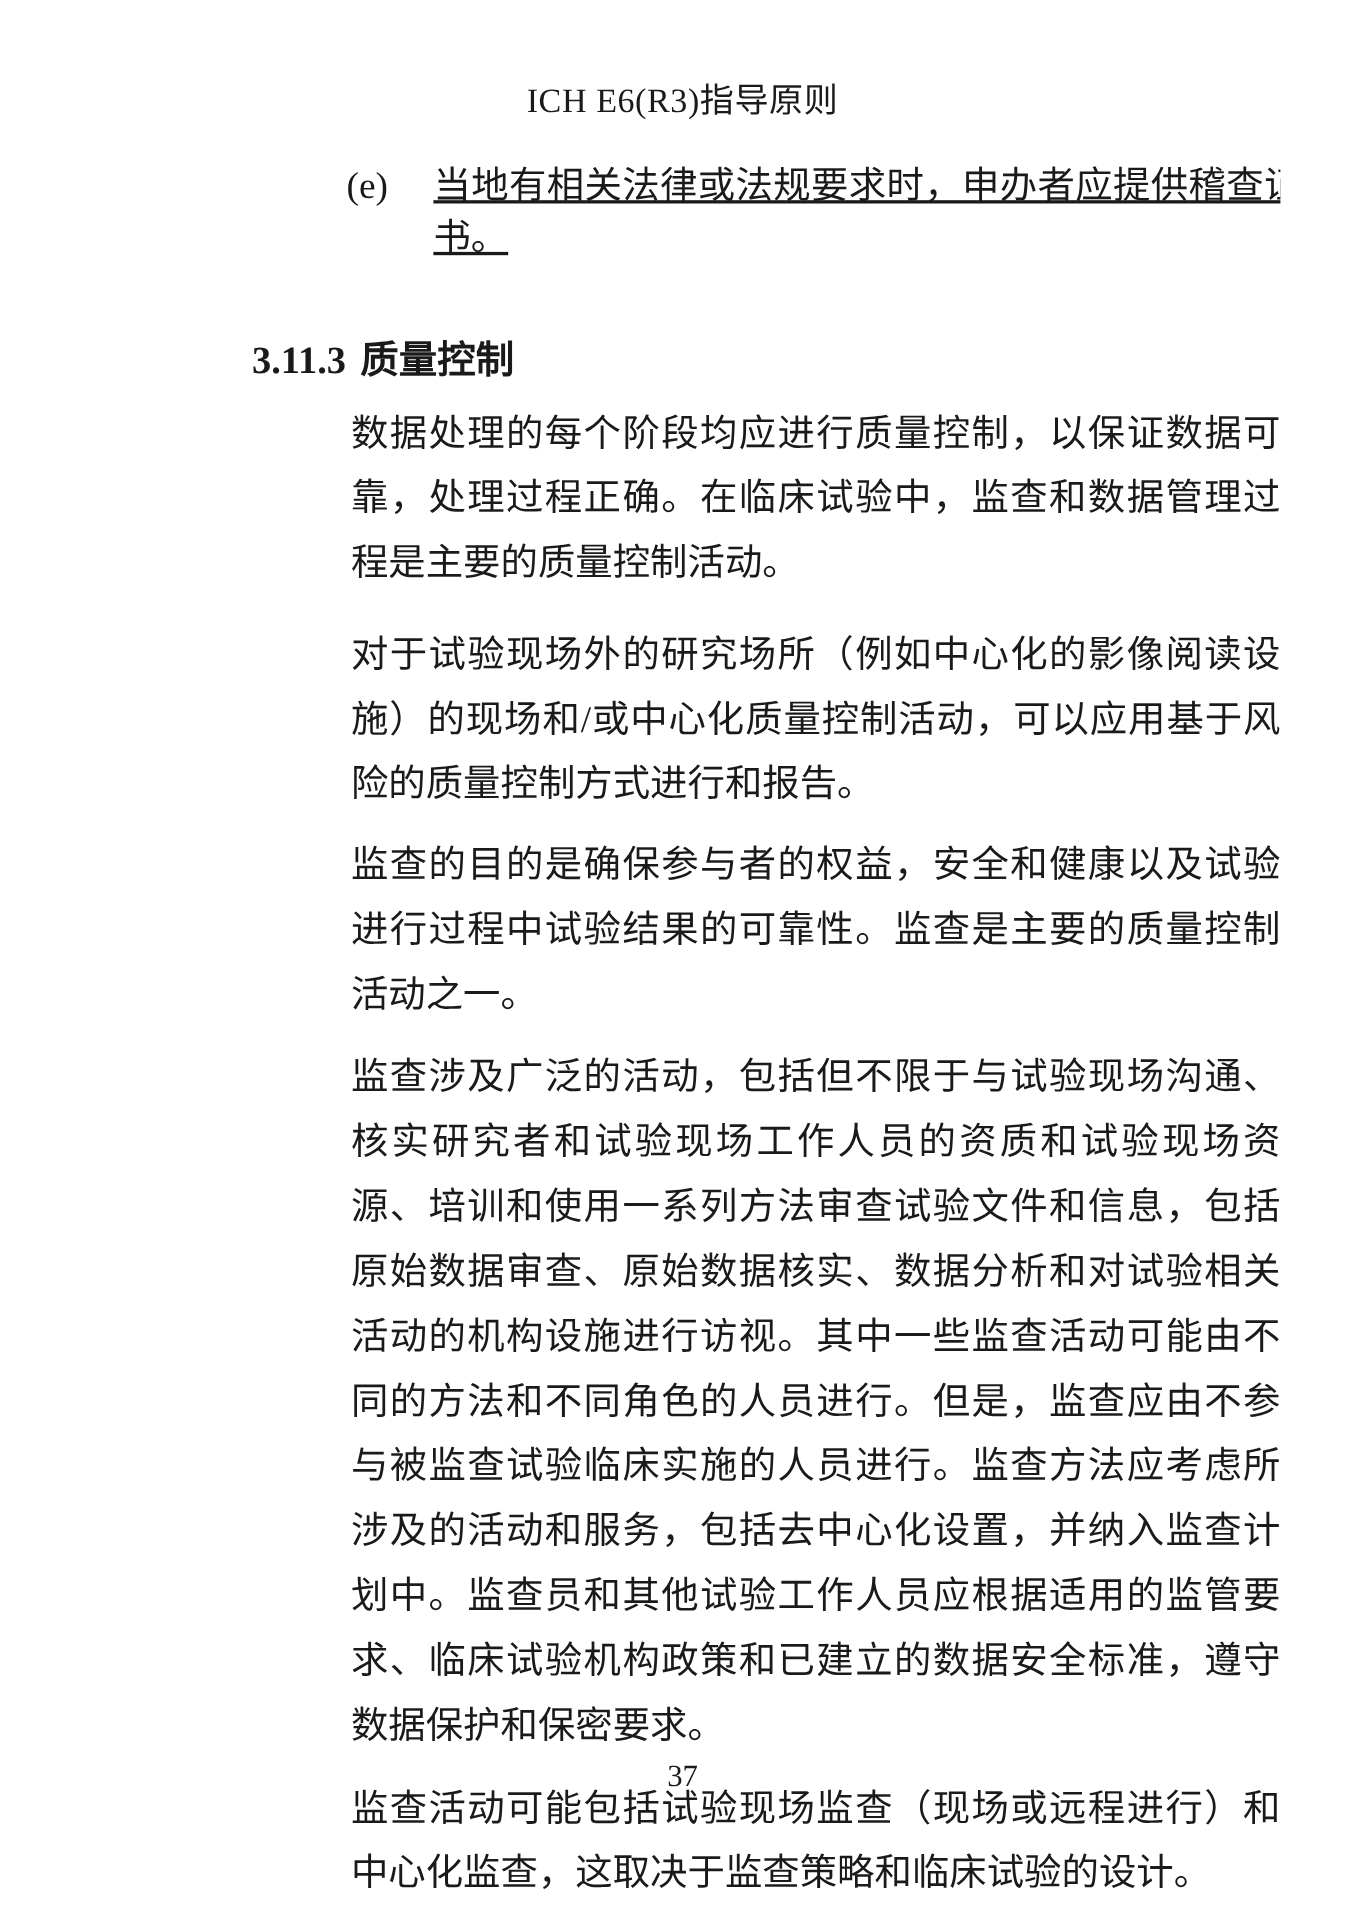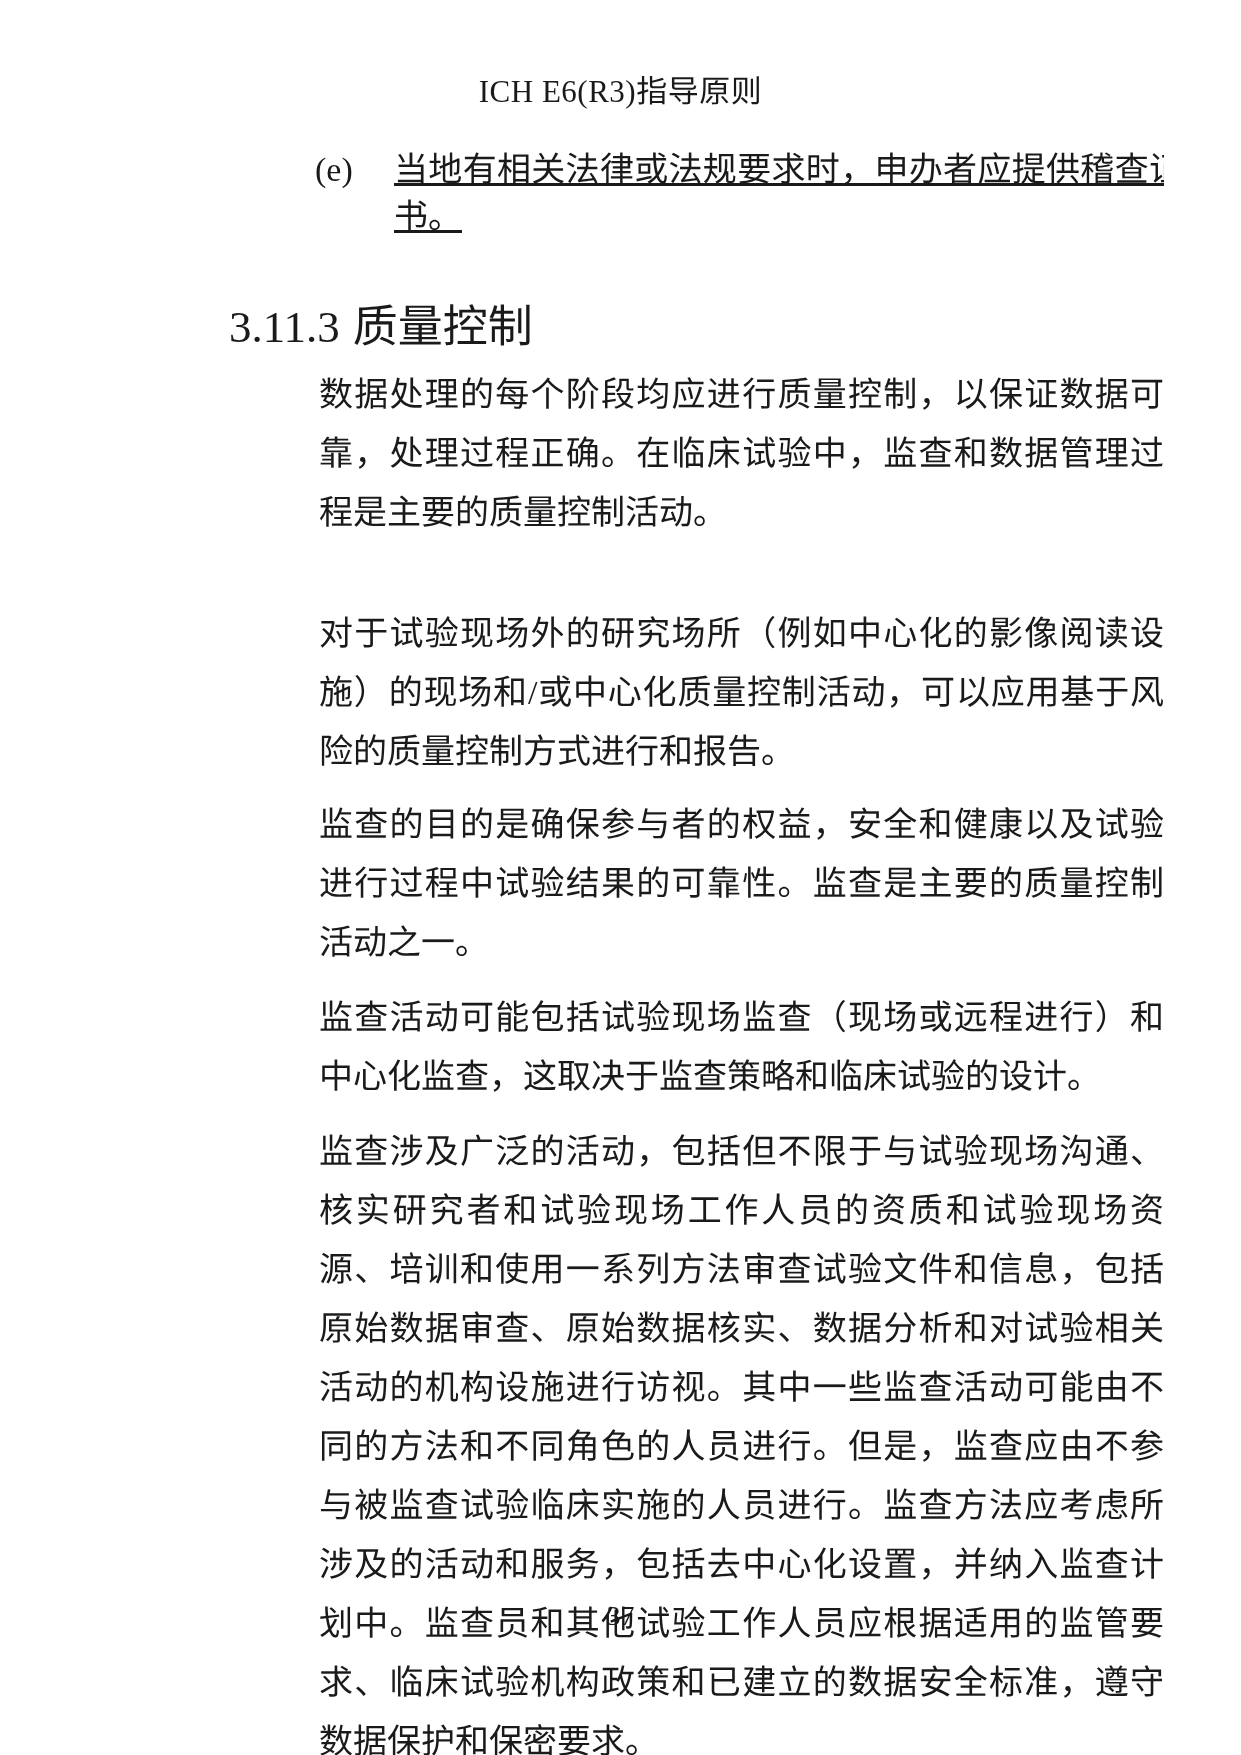--- a/index.html
+++ b/index.html
@@ -34,33 +34,33 @@
     flex-shrink: 0;
   }
   .list-text {
     flex: 1;
     text-align: justify;
     text-justify: inter-ideograph;
     text-decoration: underline;
   }
   .section-heading {
     margin: 64px 0 0 152px;
-    font-size: 45px;
-    font-weight: normal;
+    font-size: 35px;
+    font-weight: bold;
     line-height: 47px;
   }
   .section-number { margin-right: 13px; }
   .body-para {
     margin: 14px 0 0 242px;
     width: 845px;
     line-height: 59px;
     text-align: justify;
     text-justify: inter-ideograph;
   }
-  .para-gap-large { margin-top: 62px; }
+  .para-gap-large { margin-top: 24px; }
   .para-gap-med { margin-top: 16px; }
   .heading-2 { margin-top: 46px; }
   .page-footer {
     position: absolute;
     top: 1596px;
     left: 0;
     width: 100%;
     text-align: center;
     font-size: 28px;
     line-height: 40px;
@@ -82,19 +82,19 @@
     <span class="section-number">3.11.3</span><span>质量控制</span>
   </h2>
 
   <p class="body-para">数据处理的每个阶段均应进行质量控制，以保证数据可靠，处理过程正确。在临床试验中，监查和数据管理过程是主要的质量控制活动。</p>
 
   <p class="body-para para-gap-large">对于试验现场外的研究场所（例如中心化的影像阅读设施）的现场和/或中心化质量控制活动，可以应用基于风险的质量控制方式进行和报告。</p>
 
 
   <p class="body-para">监查的目的是确保参与者的权益，安全和健康以及试验进行过程中试验结果的可靠性。监查是主要的质量控制活动之一。</p>
 
+  <p class="body-para para-gap-med">监查涉及广泛的活动，包括但不限于与试验现场沟通、核实研究者和试验现场工作人员的资质和试验现场资源、培训和使用一系列方法审查试验文件和信息，包括原始数据审查、原始数据核实、数据分析和对试验相关活动的机构设施进行访视。其中一些监查活动可能由不同的方法和不同角色的人员进行。但是，监查应由不参与被监查试验临床实施的人员进行。监查方法应考虑所涉及的活动和服务，包括去中心化设置，并纳入监查计划中。监查员和其他试验工作人员应根据适用的监管要求、临床试验机构政策和已建立的数据安全标准，遵守数据保护和保密要求。</p>
+
   <p class="body-para para-gap-med">监查活动可能包括试验现场监查（现场或远程进行）和中心化监查，这取决于监查策略和临床试验的设计。</p>
-
-  <p class="body-para para-gap-med">监查涉及广泛的活动，包括但不限于与试验现场沟通、核实研究者和试验现场工作人员的资质和试验现场资源、培训和使用一系列方法审查试验文件和信息，包括原始数据审查、原始数据核实、数据分析和对试验相关活动的机构设施进行访视。其中一些监查活动可能由不同的方法和不同角色的人员进行。但是，监查应由不参与被监查试验临床实施的人员进行。监查方法应考虑所涉及的活动和服务，包括去中心化设置，并纳入监查计划中。监查员和其他试验工作人员应根据适用的监管要求、临床试验机构政策和已建立的数据安全标准，遵守数据保护和保密要求。</p>
 
   <footer class="page-footer">37</footer>
 
 </div>
 
 </body></html>

